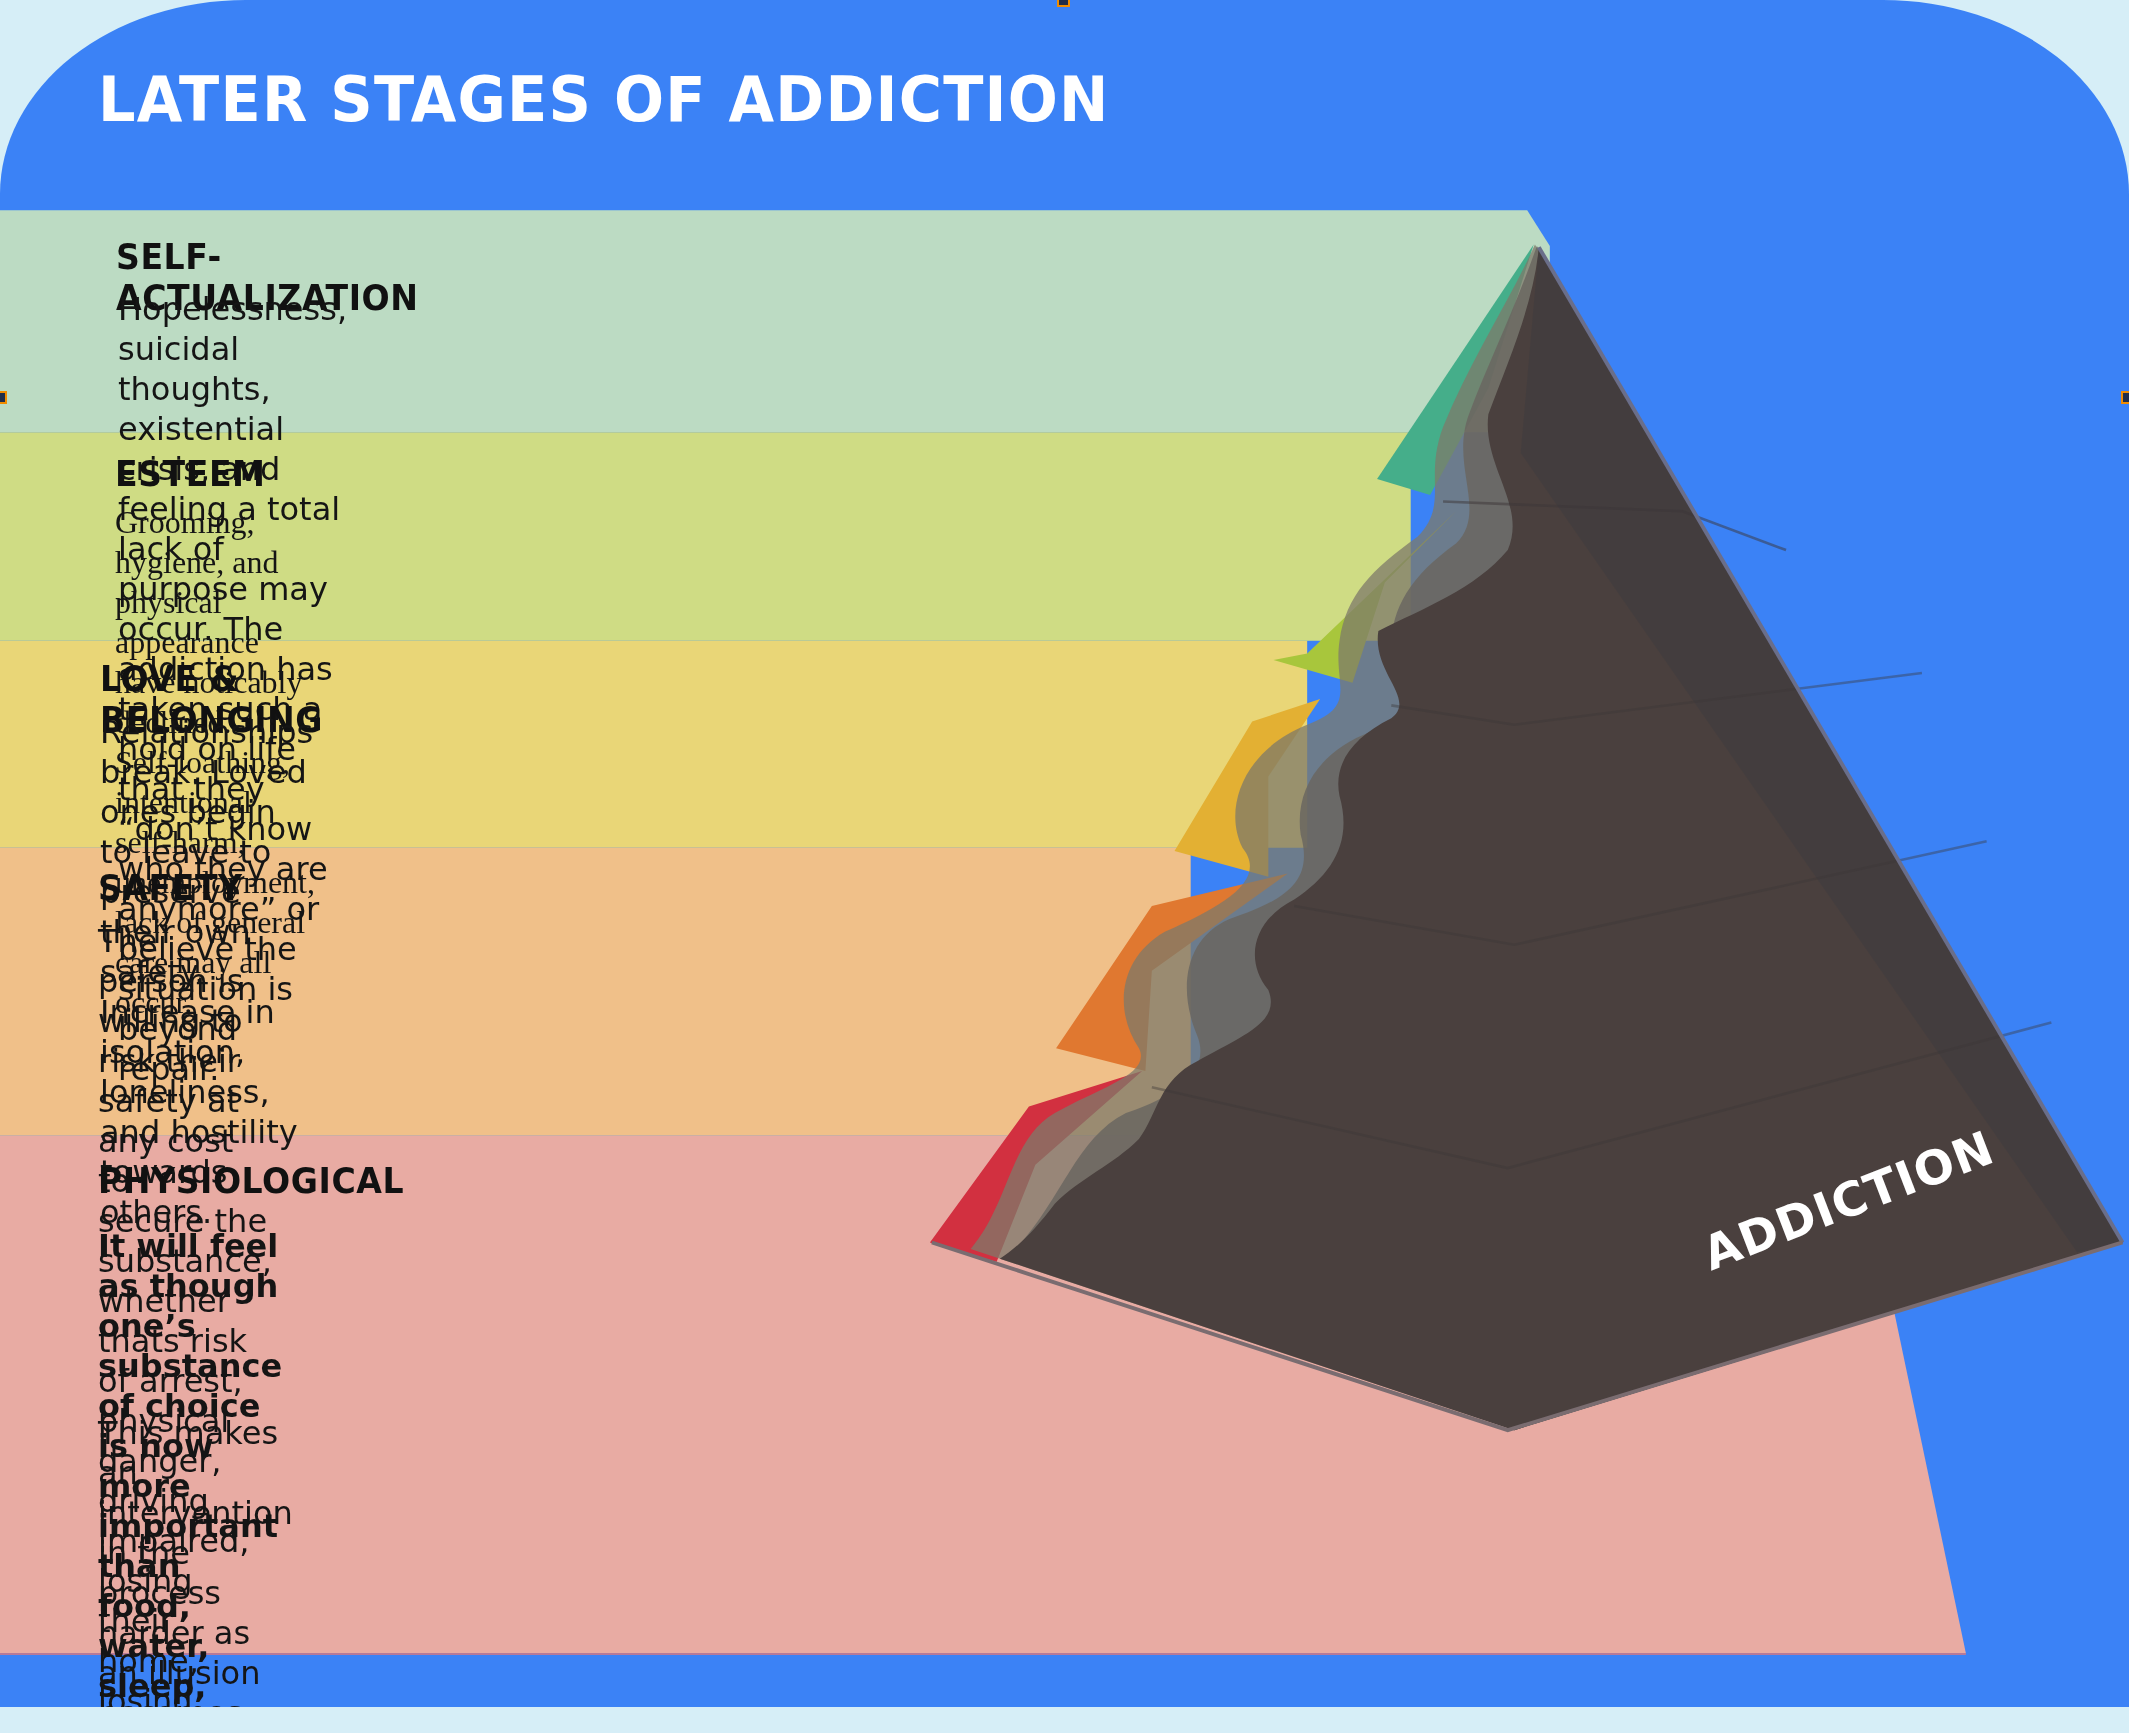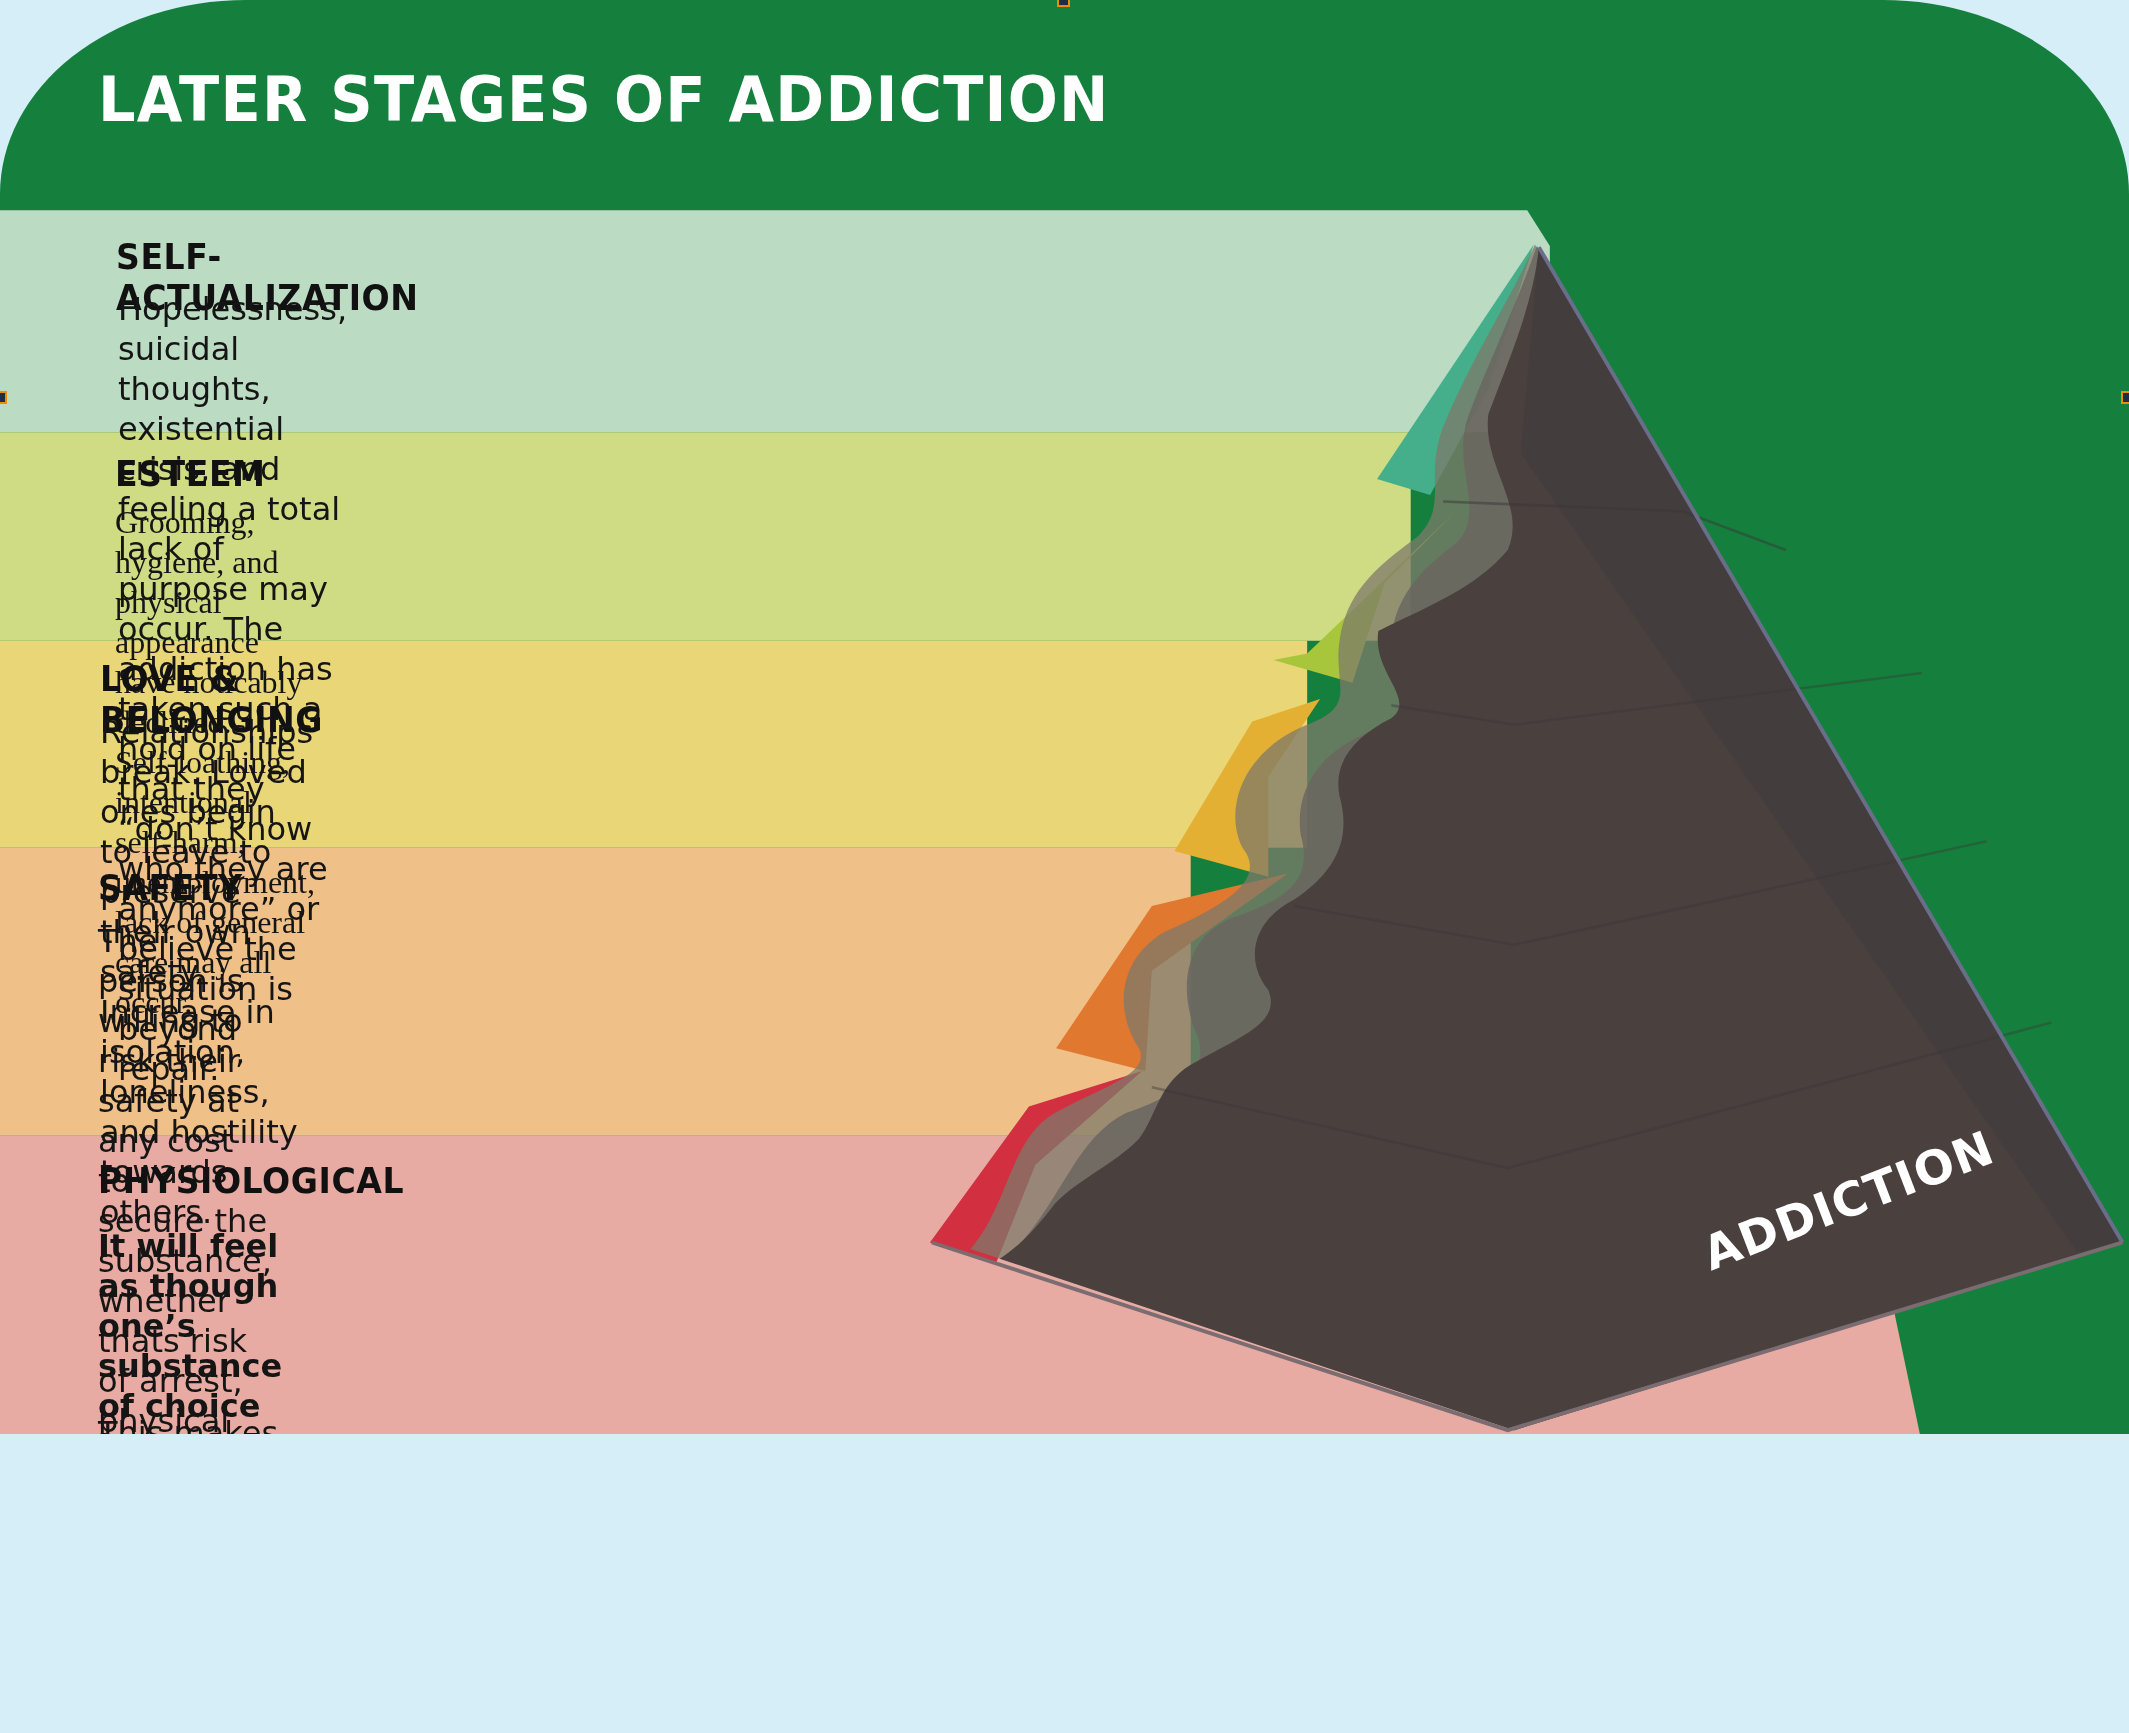--- a/index.html
+++ b/index.html
@@ -1,17 +1,17 @@
 <!DOCTYPE html>
 <html style="font-size:10.4px"><head>
 <meta charset="utf-8">
 <style>
   html, body { margin:0; padding:0; }
   body { width:2129px; height:1733px; position:relative; overflow:hidden; background:#d6eef7; font-family:"DejaVu Sans", sans-serif; }
-  .card { position:absolute; left:0; top:0; width:2129px; height:1434px; background:#15803d; border-top-left-radius:246px 194px; border-top-right-radius:246px 194px; overflow:hidden; }
+  .card { position:absolute; left:0; top:0; width:2129px; height:1707px; background:#3b82f6; border-top-left-radius:246px 194px; border-top-right-radius:246px 194px; overflow:hidden; }
   .title { position:absolute; left:98px; top:63px; margin:0; color:#ffffff; font-family:"DejaVu Sans", sans-serif; font-weight:bold; font-size:62px; letter-spacing:1.3px; transform:scaleX(0.95); transform-origin:left; }
   .bands { position:absolute; left:0; top:0; width:2129px; height:1733px; }
   .tier { position:absolute; left:0; }
   .tier-heading { position:absolute; margin:0; color:#111; font-family:"DejaVu Sans", sans-serif; font-weight:bold; font-size:36px; letter-spacing:0.6px; transform:scaleX(0.92); transform-origin:left; }
   .tier-text { position:absolute; margin:0; color:#151515; font-family:"DejaVu Sans", sans-serif; font-size:32px; line-height:40px; white-space:pre-line; }
   .tier-text.bold { font-weight:bold; }
   .pyramid { position:absolute; left:0; top:0; }
   .addiction-label { position:absolute; left:1715px; top:1226px; color:#fff; font-family:"DejaVu Sans", sans-serif; font-weight:bold; font-size:47px; letter-spacing:1.3px; transform:rotate(-21deg); transform-origin:left bottom; }
   .handle { position:absolute; width:9px; height:9px; border:2.6px solid #f08c00; background:#1f2d4a; }
 </style>

